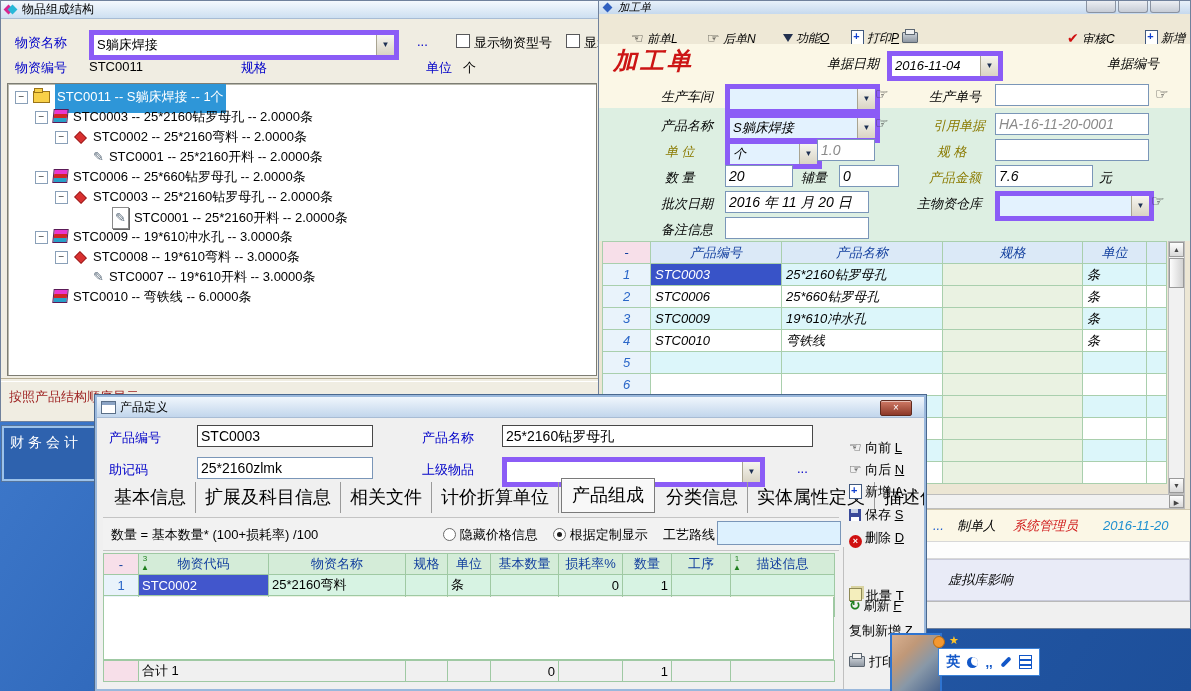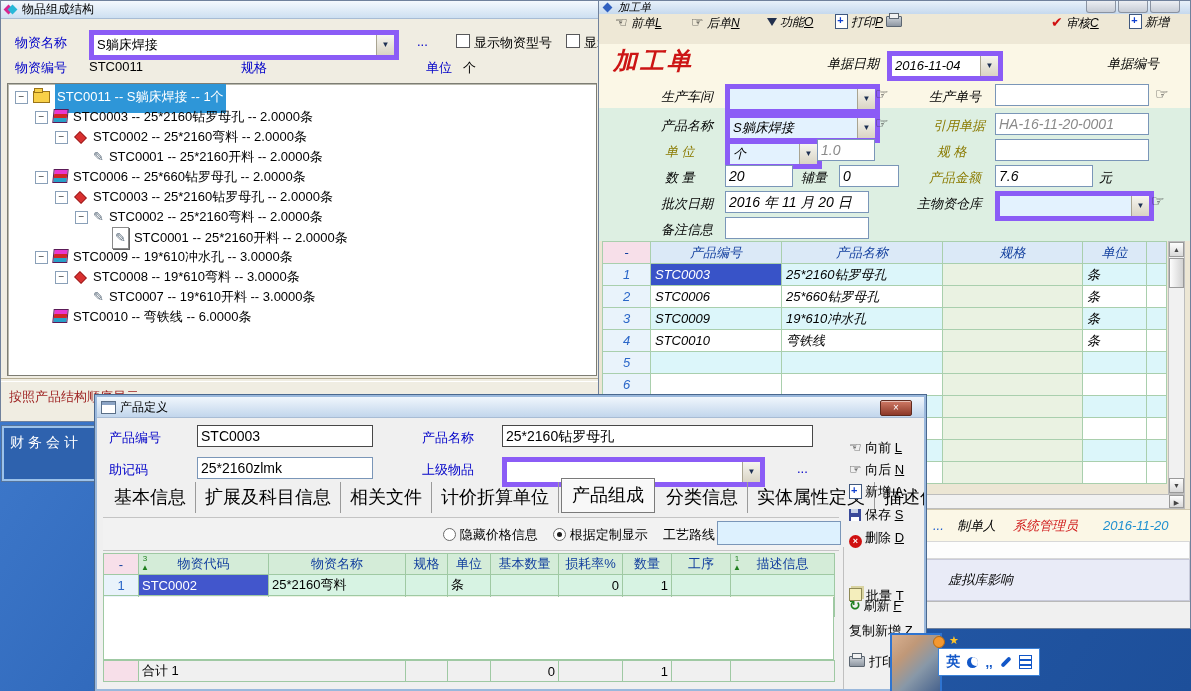--- a/index.html
+++ b/index.html
@@ -35,21 +35,21 @@
   .ttext.sel{background:#2e96d8;color:#fff;padding:9px 2px;text-align:center;}
   .ic{display:inline-block;vertical-align:-2px;margin-right:5px;}
   .ic.folder{width:15px;height:10px;background:#f8d048;border:1px solid #9a7418;position:relative;}
   .ic.folder::before{content:"";position:absolute;top:-4px;left:0;width:7px;height:3px;background:#f8d048;border:1px solid #9a7418;}
   .ic.books{width:13px;height:12px;border:1px solid #5c1a58;transform:skewX(-6deg);
     background:linear-gradient(180deg,#e838d0 0 34%,#d22525 34% 67%,#28a0c8 67% 100%);}
   .ic.gem{width:9px;height:9px;background:#d83030;border:1px solid #7e1616;transform:rotate(45deg) scale(.9,.75);margin:0 7px 0 2px;}
   .pen{display:inline-block;color:#5c6c7c;font-size:13px;margin-right:5px;vertical-align:0;}
   .pen.boxed{border:1px solid #8a8a8a;background:#fff;padding:0 2px;box-shadow:1px 1px 0 #666;}
   
-  .tbi{position:absolute;top:0;font-size:12px;white-space:nowrap;cursor:default;}
+  .tbi{position:absolute;top:16px;font-size:12px;white-space:nowrap;cursor:default;margin-left:16px;}
   .docplus{display:inline-block;width:11px;height:13px;background:#fff;border:1px solid #40587e;position:relative;vertical-align:-3px;margin-right:3px;}
   .docplus::after{content:"+";position:absolute;left:1px;top:-1px;color:#1040d0;font-weight:bold;font-size:11px;}
   .printer{display:inline-block;width:14px;height:9px;background:linear-gradient(#cfd4da,#8e97a2);border:1px solid #5c6671;border-radius:1px;position:relative;vertical-align:-1px;margin-left:3px;}
   .printer::before{content:"";position:absolute;left:2px;top:-4px;width:8px;height:4px;background:#f2f2f2;border:1px solid #5c6671;}
   .funcarrow{display:inline-block;width:0;height:0;border-left:5px solid transparent;border-right:5px solid transparent;border-top:8px solid #22304e;vertical-align:0;margin-right:3px;}
   .floppy{display:inline-block;width:12px;height:12px;background:#3a4a9a;position:relative;vertical-align:-2px;margin-right:4px;}
   .floppy::before{content:"";position:absolute;left:2px;top:0;width:7px;height:4px;background:#c9d4e8;}
   .floppy::after{content:"";position:absolute;left:2px;bottom:0;width:8px;height:4px;background:#fff;}
   .delcirc{display:inline-block;width:13px;height:13px;border-radius:50%;background:#d01010;color:#fff;
     font-size:9px;line-height:13px;text-align:center;font-weight:bold;vertical-align:-2px;margin-right:3px;}
@@ -139,21 +139,20 @@
     <span class="lbl blue" style="left:425px;top:58px;">单位</span>
     <span class="lbl" style="left:462px;top:58px;">个</span>
 
     <div class="tree">
       <div class="titem d0"><span class="exp">−</span><span class="ic folder"></span><span class="ttext sel">STC0011 -- S躺床焊接 -- 1个</span></div>
       <div class="titem d1"><span class="exp">−</span><span class="ic books"></span><span class="ttext">STC0003 -- 25*2160钻罗母孔 -- 2.0000条</span></div>
       <div class="titem d2"><span class="exp">−</span><span class="ic gem"></span><span class="ttext">STC0002 -- 25*2160弯料 -- 2.0000条</span></div>
       <div class="titem d3 noexp" style="padding-left:85px;"><span class="pen">✎</span><span class="ttext">STC0001 -- 25*2160开料 -- 2.0000条</span></div>
       <div class="titem d1"><span class="exp">−</span><span class="ic books"></span><span class="ttext">STC0006 -- 25*660钻罗母孔 -- 2.0000条</span></div>
       <div class="titem d2"><span class="exp">−</span><span class="ic gem"></span><span class="ttext">STC0003 -- 25*2160钻罗母孔 -- 2.0000条</span></div>
-      <div class="titem d3"><span class="exp">−</span><span class="pen">✎</span><span class="ttext">STC0002 -- 25*2160弯料 -- 2.0000条</span></div>
       <div class="titem d4"><span class="pen boxed">✎</span><span class="ttext">STC0001 -- 25*2160开料 -- 2.0000条</span></div>
       <div class="titem d1"><span class="exp">−</span><span class="ic books"></span><span class="ttext">STC0009 -- 19*610冲水孔 -- 3.0000条</span></div>
       <div class="titem d2"><span class="exp">−</span><span class="ic gem"></span><span class="ttext">STC0008 -- 19*610弯料 -- 3.0000条</span></div>
       <div class="titem d3 noexp" style="padding-left:85px;"><span class="pen">✎</span><span class="ttext">STC0007 -- 19*610开料 -- 3.0000条</span></div>
       <div class="titem d1" style="padding-left:45px;"><span class="ic books"></span><span class="ttext">STC0010 -- 弯铁线 -- 6.0000条</span></div>
     </div>
 
     <div class="abs" style="left:0;top:377px;width:601px;height:2px;border-top:1px solid #b5ad95;border-bottom:1px solid #fff;"></div>
     <span class="lbl" style="left:8px;top:387px;color:#9b1c1c;">按照产品结构顺序显示</span>
   </div>
@@ -376,20 +375,21 @@
       <span class="tab active">产品组成</span>
       <span class="tab">分类信息</span>
       <span class="tab">实体属性定义</span>
       <span class="tab">描述信息</span>
       <span class="tab" style="border-right:none;">说明</span>
       <span class="arrbtn">◀</span>
       <span class="arrbtn">▶</span>
     </div>
 
     <div class="abs" style="left:6px;top:120px;width:736px;height:32px;background:#f2f2f2;border-top:1px solid #c4c4c4;border-bottom:1px solid #c4c4c4;">
+      <span class="abs" style="left:8px;top:8px;">数量 = 基本数量* (100+损耗率) /100</span>
       <span class="abs" style="left:340px;top:8px;"><span class="radio"></span> <span>隐藏价格信息</span></span>
       <span class="abs" style="left:450px;top:8px;"><span class="radio sel"></span> <span>根据定制显示</span></span>
       <span class="abs" style="left:560px;top:8px;">工艺路线</span>
       <div class="input" style="left:614px;top:3px;width:116px;height:22px;background:#ddf1fe;line-height:22px;"></div>
     </div>
 
     <table class="pgrid abs" style="left:6px;top:156px;width:731px;">
       <colgroup>
           <col style="width:35px">
           <col style="width:130px">

